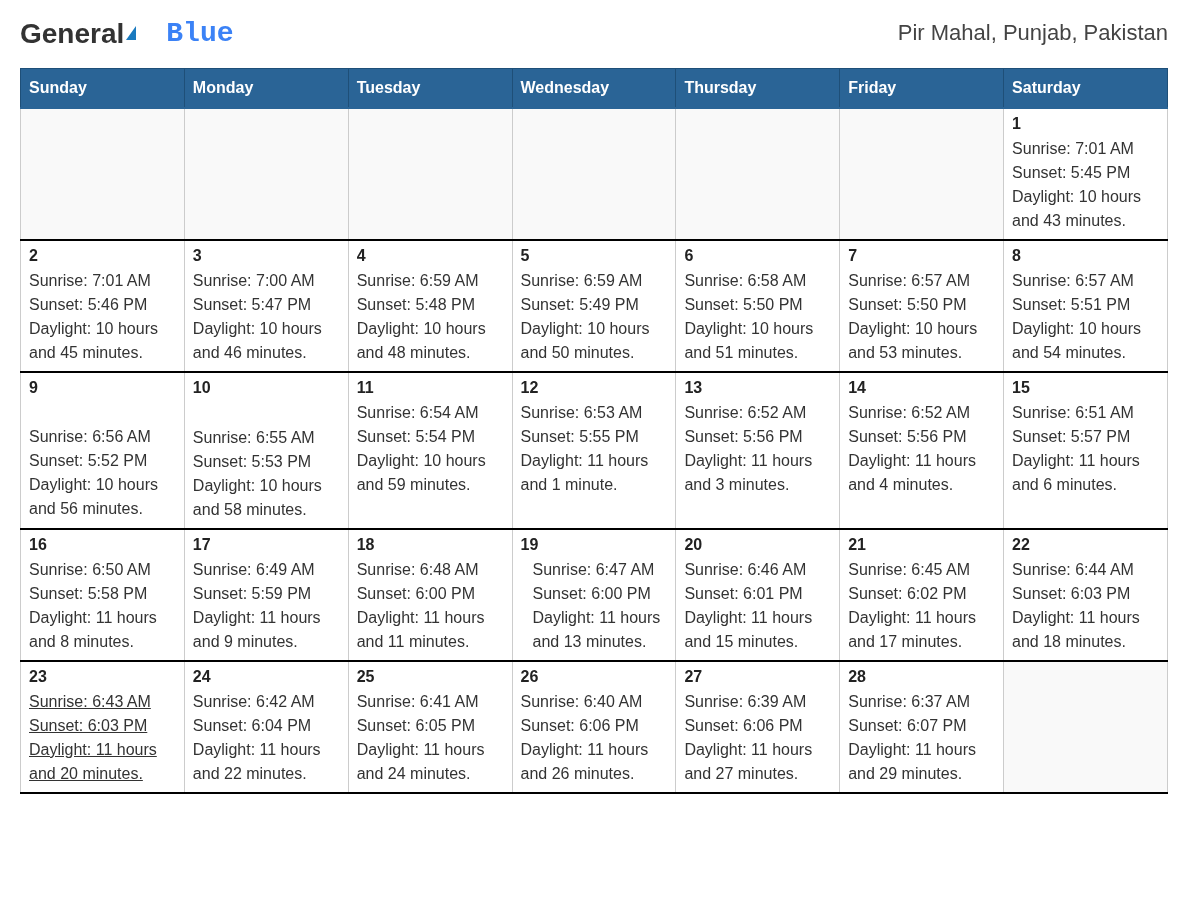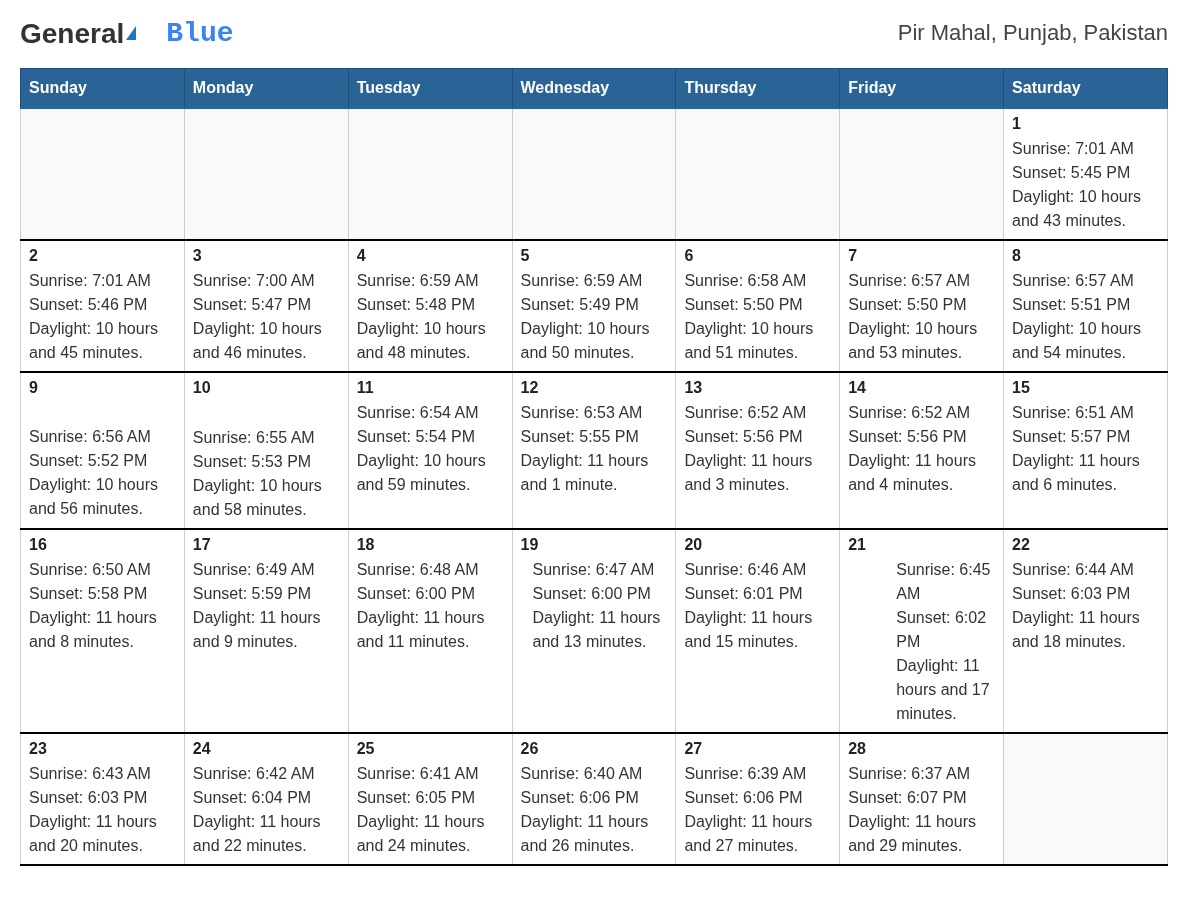--- a/index.html
+++ b/index.html
@@ -245,35 +245,35 @@
 Daylight: 11 hours and 13 minutes.</div>
         </td>
         <td>
           <span class="day-number">20</span>
           <div class="day-info" style="white-space: pre-line;">Sunrise: 6:46 AM
 Sunset: 6:01 PM
 Daylight: 11 hours and 15 minutes.</div>
         </td>
         <td>
           <span class="day-number">21</span>
-          <div class="day-info" style="white-space: pre-line; margin-left: 48px;">Sunrise: 6:45 AM
+          <div class="day-info" style="white-space: pre-line;">Sunrise: 6:45 AM
 Sunset: 6:02 PM
 Daylight: 11 hours and 17 minutes.</div>
         </td>
         <td>
           <span class="day-number">22</span>
           <div class="day-info" style="white-space: pre-line;">Sunrise: 6:44 AM
 Sunset: 6:03 PM
 Daylight: 11 hours and 18 minutes.</div>
         </td>
       </tr>
       <tr>
         <td>
           <span class="day-number">23</span>
-          <div class="day-info" style="white-space: pre-line;">Sunrise: 6:43 AM
+          <div class="day-info" style="white-space: pre-line; text-decoration: underline;">Sunrise: 6:43 AM
 Sunset: 6:03 PM
 Daylight: 11 hours and 20 minutes.</div>
         </td>
         <td>
           <span class="day-number">24</span>
           <div class="day-info" style="white-space: pre-line;">Sunrise: 6:42 AM
 Sunset: 6:04 PM
 Daylight: 11 hours and 22 minutes.</div>
         </td>
         <td>

